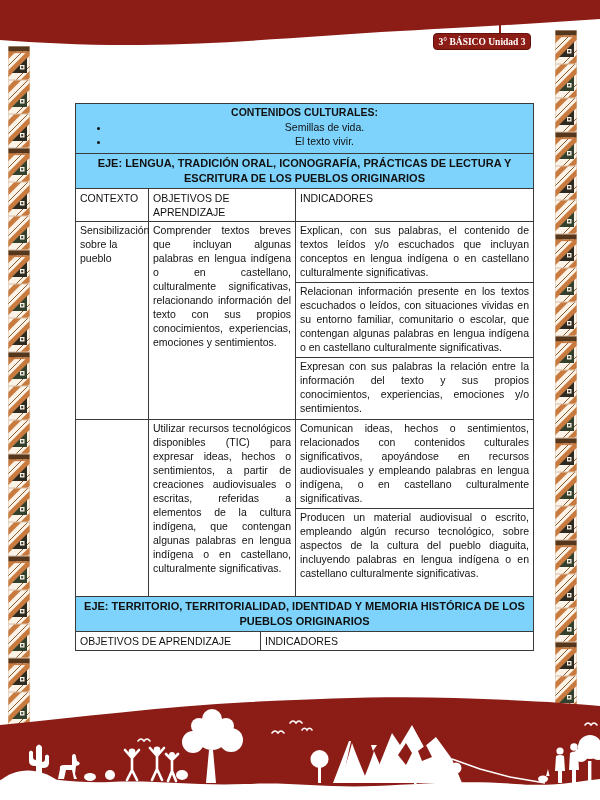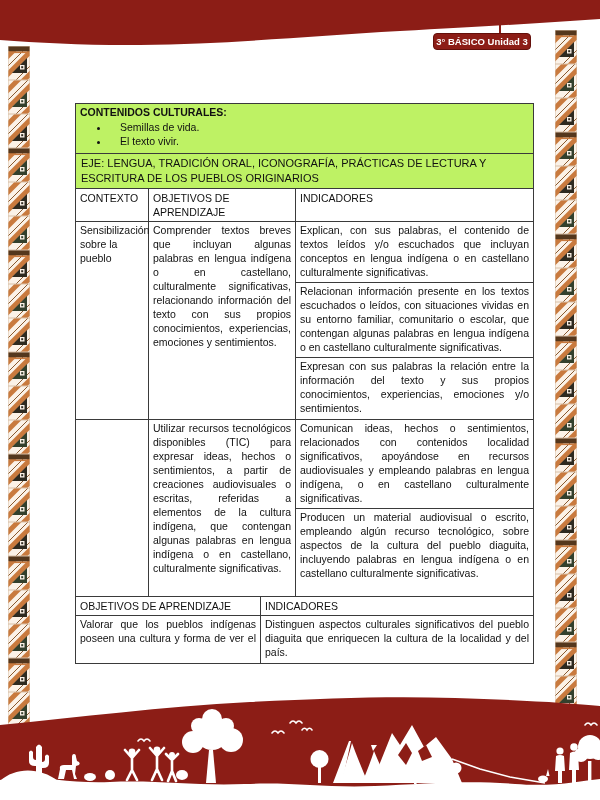--- a/index.html
+++ b/index.html
@@ -14,36 +14,36 @@
 
   
   .top-wave { position:absolute; left:0; top:0; width:600px; height:55px; }
 
   
   .badge-connector { position:absolute; left:499px; top:23px; width:2px; height:12px; background:#8c1d16; }
   .unit-badge {
     position:absolute; left:433px; top:33px; width:98px; height:17px;
     background:#8c1d16; border:1px solid #64100b; border-radius:4px;
     color:#fff; font-size:9.5px; font-weight:bold;
-    display:flex; align-items:center; justify-content:center; white-space:nowrap;
+    display:flex; align-items:center; justify-content:center; white-space:nowrap;font-family:Liberation Serif, serif;
   }
 
   
   .strip { position:absolute; width:22px; display:flex; flex-direction:column; }
   .strip-left  { left:8px;  top:46px; }
   .strip-right { left:555px; top:30px; }
   .strip svg { display:block; }
 
   
   .content { position:absolute; left:75px; top:103px; width:458px; }
   table { border-collapse:collapse; width:458px; table-layout:fixed; }
   td { border:1px solid #3a3a3a; vertical-align:top; padding:1px 4px 3px 4px;
        font-size:10.5px; line-height:14px; color:#111; }
-  .salmon { background:#bef264; }
-  .eje-cell { font-weight:normal; font-size:11px; line-height:15px; padding:2px 5px;margin-top:22px; }
+  .salmon { background:#7dd3fc;text-align:center; }
+  .eje-cell { font-weight:bold; font-size:11px; line-height:15px; padding:2px 5px;margin-top:22px; }
   .cc-title { font-weight:bold; }
   .cc-cell ul { margin:1px 0 2px 30px; }
   .cc-cell li { padding-left:10px; margin:0; }
   .colhead { font-size:10.5px; padding:2px 4px;margin-left:16px; }
   .just { text-align:justify; }
   .just-all { text-align:justify; text-align-last:justify; }
   .t2 { margin-top:-1px; }
 
   
   .landscape { position:absolute; left:0; top:695px; width:600px; height:105px; }
@@ -768,41 +768,40 @@
       </tr>
       <tr>
             <td class="just">Relacionan información presente en los textos escuchados o leídos, con situaciones vividas en su entorno familiar, comunitario o escolar, que contengan algunas palabras en lengua indígena o en castellano culturalmente significativas.</td>
           </tr>
       <tr>
             <td class="just" style="height:62px">Expresan con sus palabras la relación entre la información del texto y sus propios conocimientos, experiencias, emociones y/o sentimientos.</td>
           </tr>
       <tr>
         <td rowspan="2"></td>
         <td rowspan="2" class="just">Utilizar recursos tecnológicos disponibles (TIC) para expresar ideas, hechos o sentimientos, a partir de creaciones audiovisuales o escritas, referidas a elementos de la cultura indígena, que contengan algunas palabras en lengua indígena o en castellano, culturalmente significativas.</td>
-        <td class="just">Comunican ideas, hechos o sentimientos, relacionados con contenidos localidad significativos, apoyándose en recursos audiovisuales y empleando palabras en lengua indígena, o en castellano culturalmente significativas.</td>
+        <td class="just">Comunican ideas, hechos o sentimientos, relacionados con contenidos culturales significativos, apoyándose en recursos audiovisuales y empleando palabras en lengua indígena, o en castellano culturalmente significativas.</td>
       </tr>
       <tr>
             <td class="just" style="height:88px">Producen un material audiovisual o escrito, empleando algún recurso tecnológico, sobre aspectos de la cultura del pueblo diaguita, incluyendo palabras en lengua indígena o en castellano culturalmente significativas.</td>
           </tr>
     </tbody>
       </table>
 
     <table class="t2">
       <colgroup>
           <col style="width:185px">
           <col style="width:273px">
         </colgroup>
       <tbody>
+          <tr>
+        <td colspan="2" class="salmon eje-cell">EJE: TERRITORIO, TERRITORIALIDAD, IDENTIDAD Y MEMORIA HISTÓRICA DE LOS PUEBLOS ORIGINARIOS</td>
+      </tr>
       <tr>
         <td class="colhead">OBJETIVOS DE APRENDIZAJE</td>
         <td class="colhead">INDICADORES</td>
-      </tr>
-      <tr>
-        <td class="just-all">Valorar que los pueblos indígenas poseen una cultura y forma de ver el</td>
-        <td class="just" style="height:48px">Distinguen aspectos culturales significativos del pueblo diaguita que enriquecen la cultura de la localidad y del país.</td>
       </tr>
     </tbody>
       </table>
   </div>
 
   <svg class="landscape" viewBox="0 0 600 105" preserveAspectRatio="none">
 
     <path fill="#8c1d16" d="M0,30 C80,22 160,12 250,7 C330,3 390,1 455,3 C520,5 570,8 600,11 L600,105 L0,105 Z"></path>
 
     <path fill="#ffffff" d="M0,85 C30,77 60,89 110,87 C160,85 195,91 245,89 C295,87 325,93 375,91 C425,89 465,85 515,89 C555,92 580,86 600,84 L600,105 L0,105 Z"></path>

